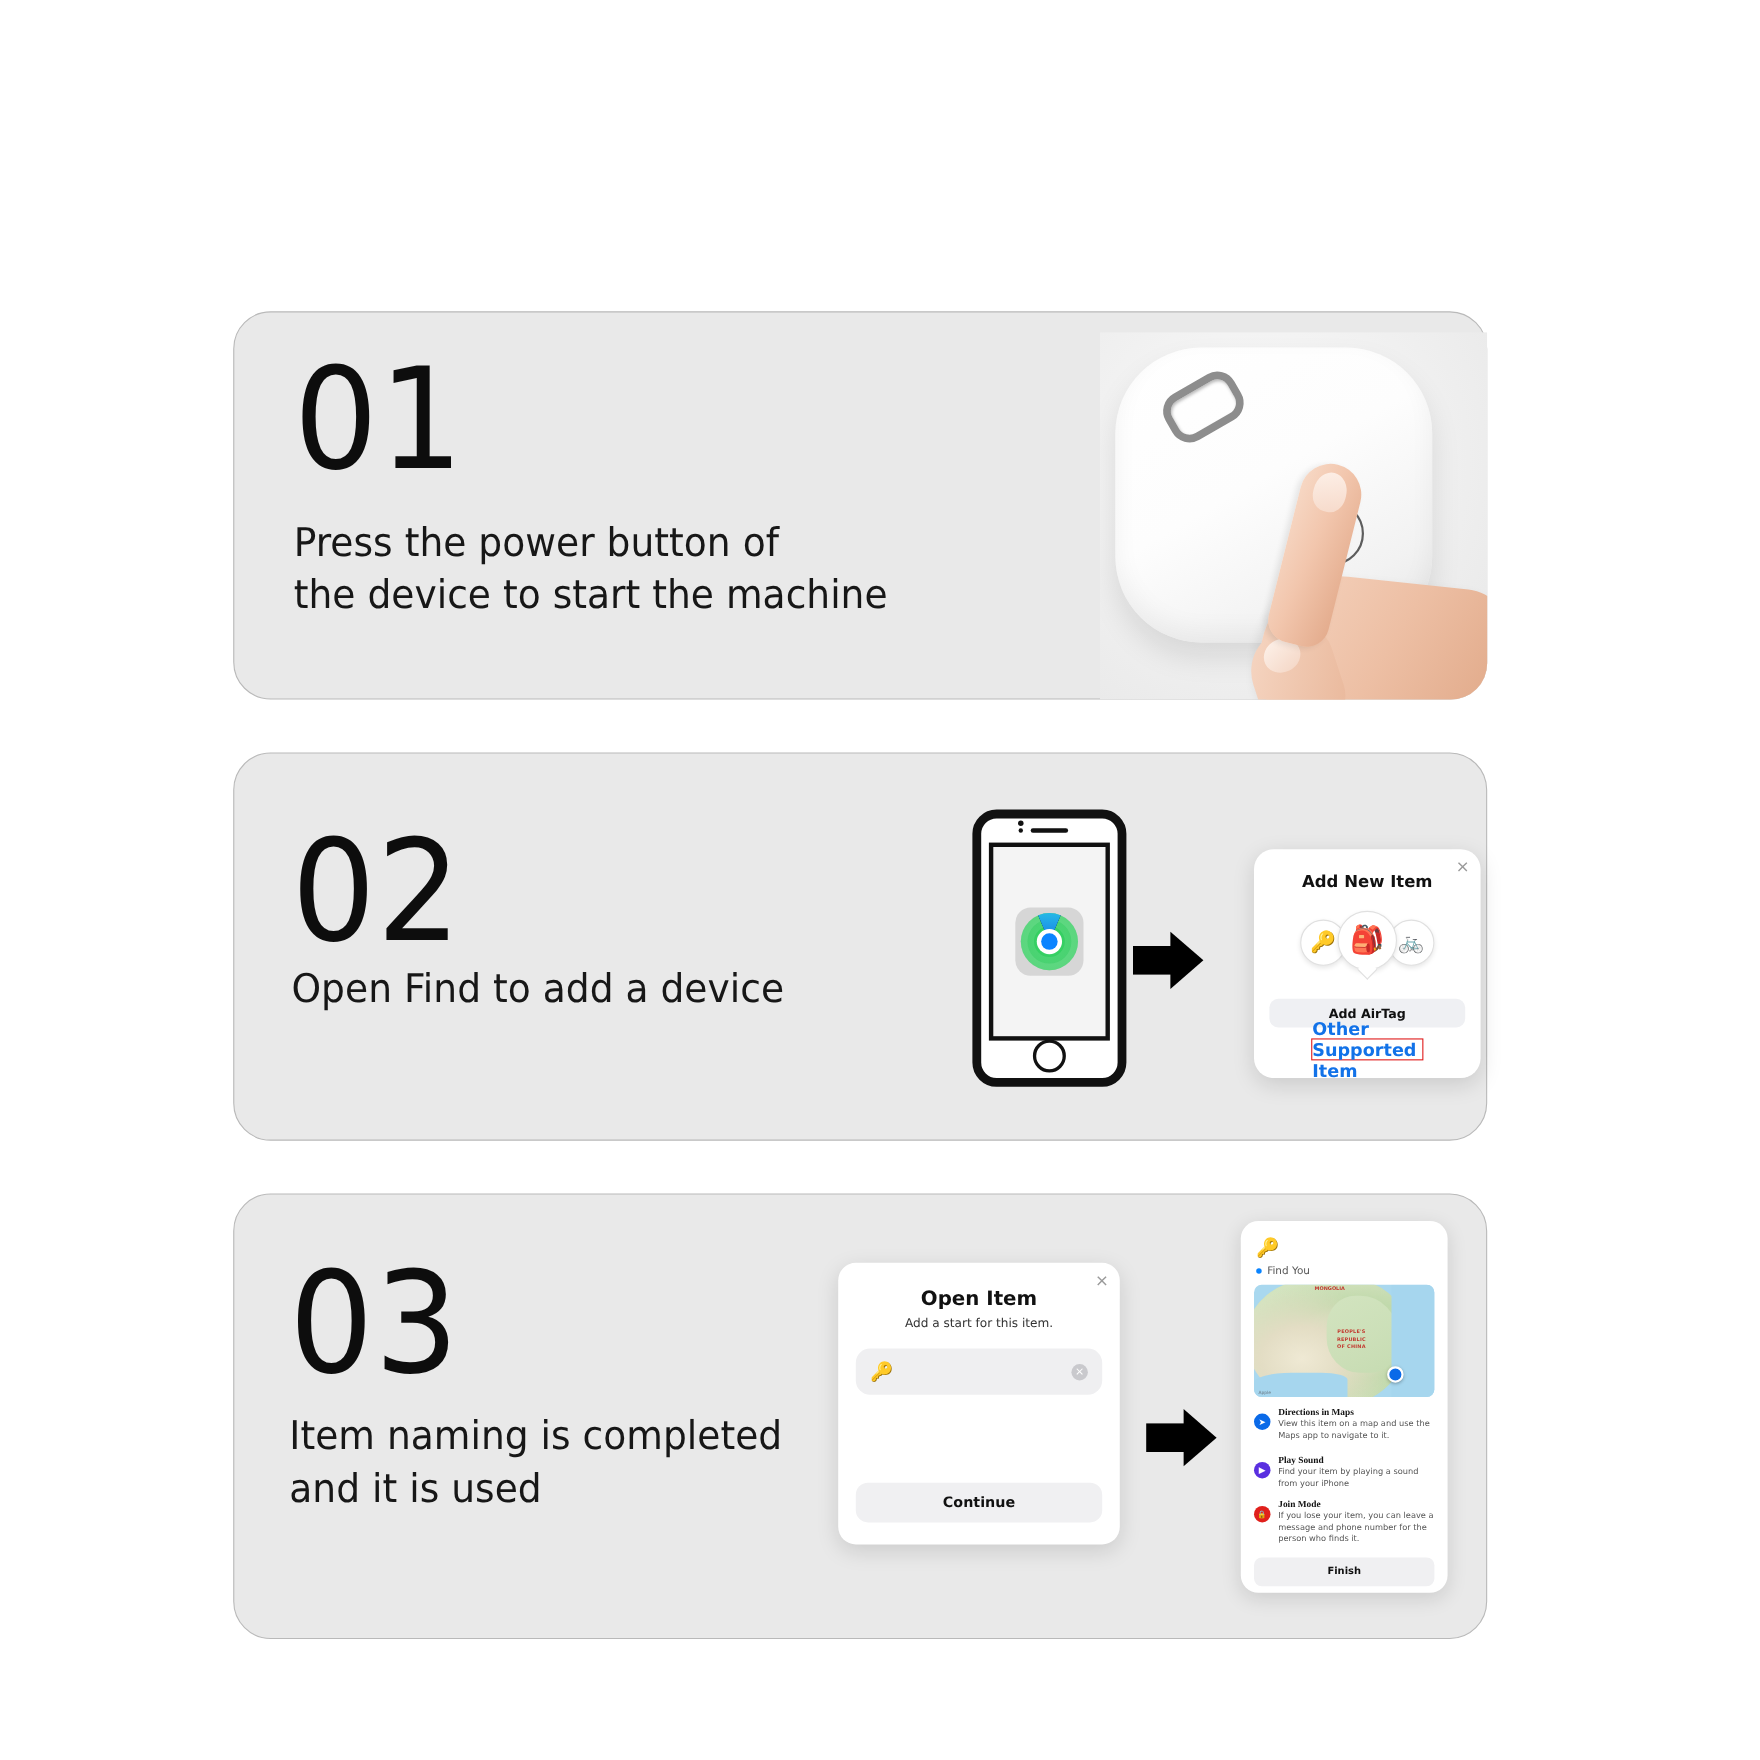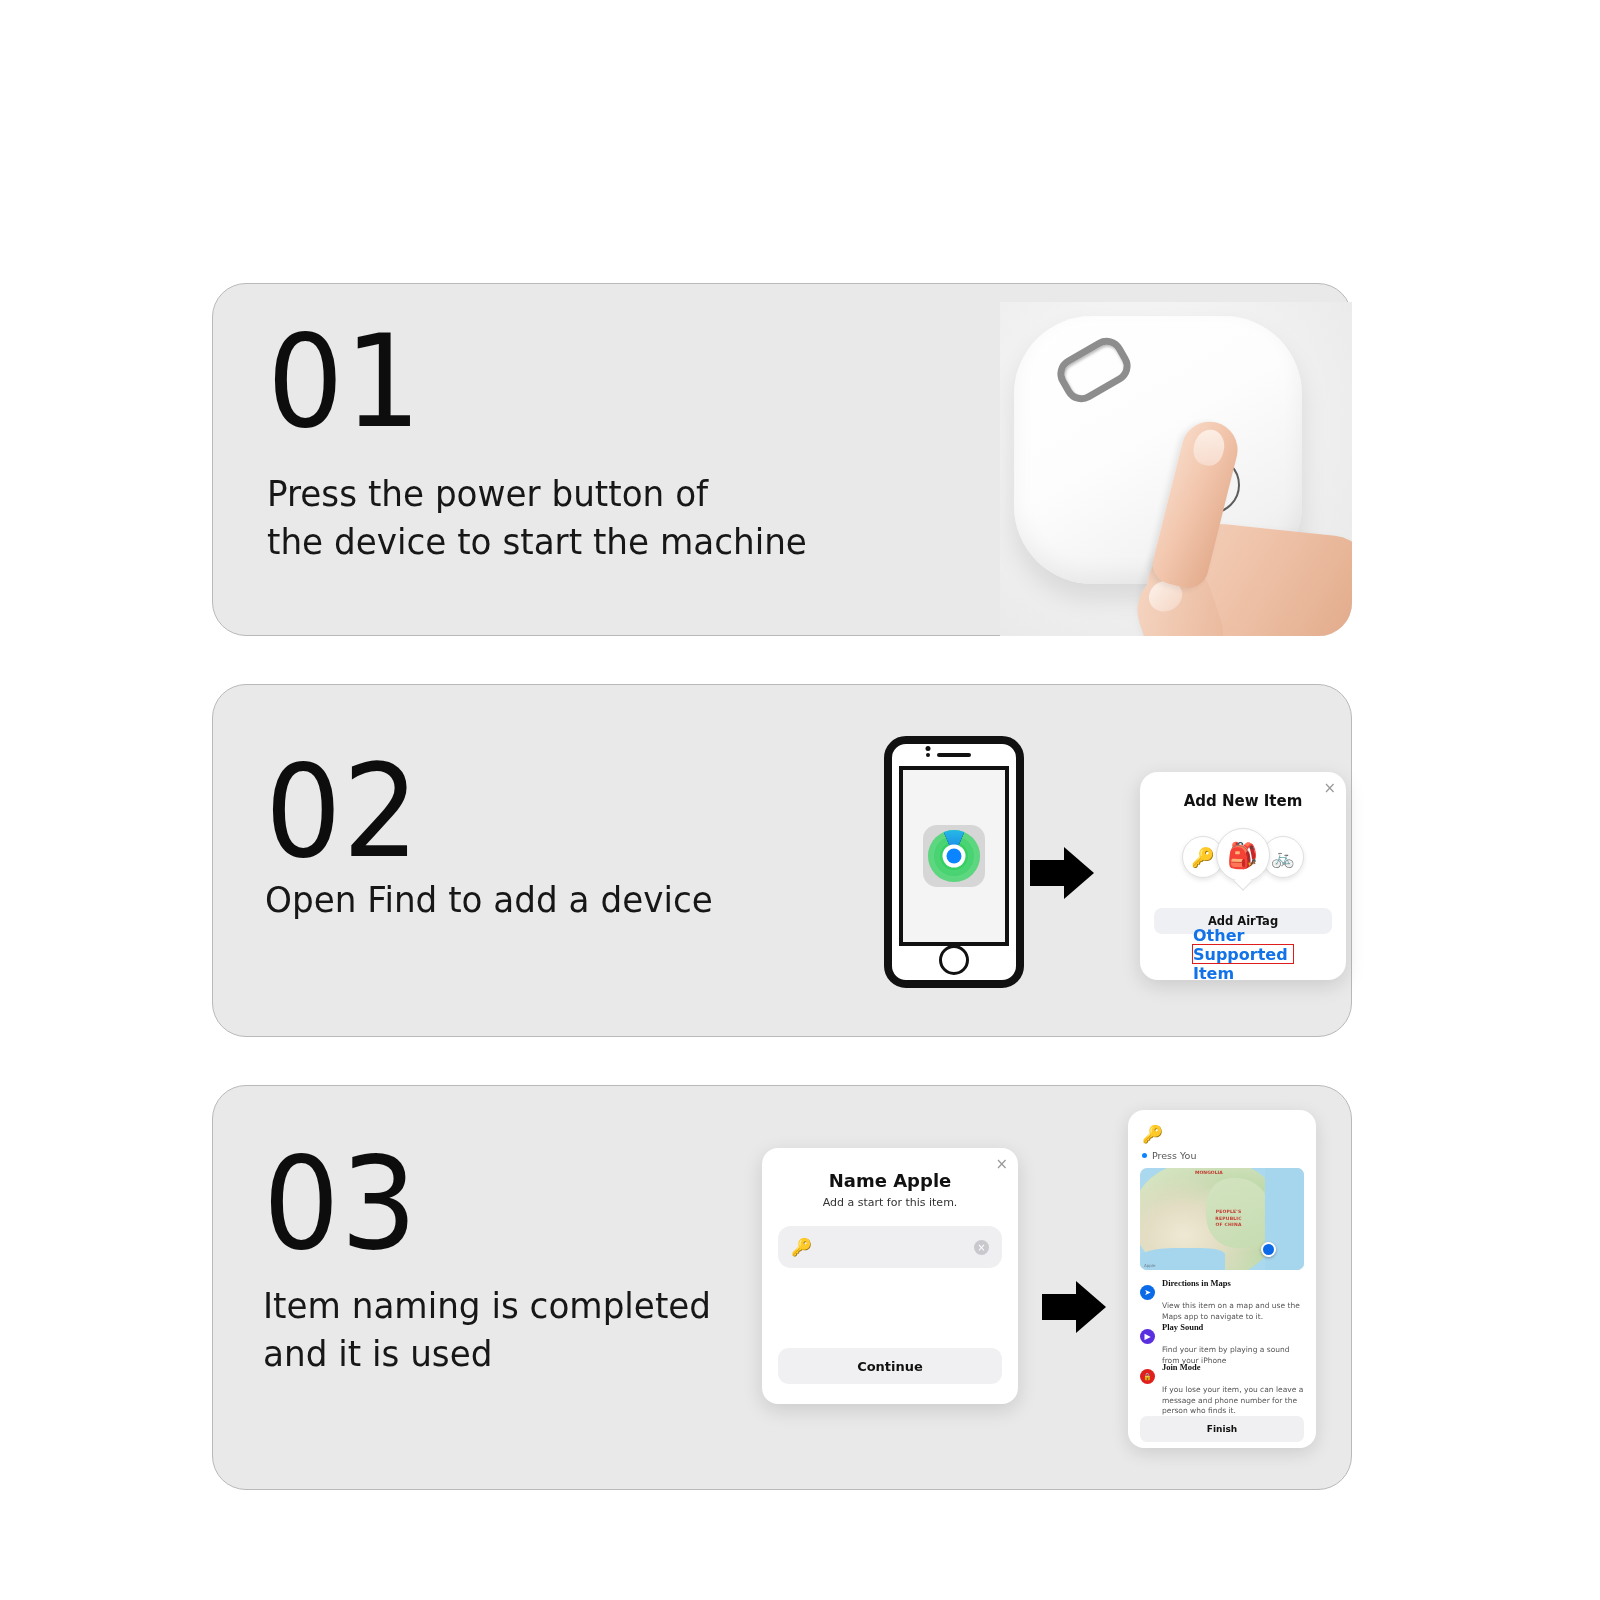--- a/index.html
+++ b/index.html
@@ -297,21 +297,21 @@
     font-size:4px;color:#6a7a86;
   }
   .opt{position:absolute;left:12px;right:10px;display:flex;gap:7px;}
   .opt-icon{
     flex:0 0 auto;width:15px;height:15px;border-radius:50%;margin-top:7px;
     display:flex;align-items:center;justify-content:center;color:#fff;font-size:8px;
     font-family:"DejaVu Sans", sans-serif;
   }
   .opt-body{flex:1 1 auto;}
   .opt-title{font-family:Liberation Serif, serif;font-size:8.5px;font-weight:bold;color:#111;line-height:1.35;}
-  .opt-desc{font-family:"DejaVu Sans", sans-serif;font-size:7.5px;color:#555;line-height:1.38;margin-top:12px;}
+  .opt-desc{font-family:"DejaVu Sans", sans-serif;font-size:7.5px;color:#555;line-height:1.38;}
   #opt-directions{top:168px;}
   #opt-playsound{top:212px;}
   #opt-lostmode{top:252px;}
   #btn-finish{
     position:absolute;left:12px;right:12px;top:306px;height:26px;
     background:#f0f0f2;border-radius:7px;display:flex;align-items:center;justify-content:center;
     font-family:"DejaVu Sans", sans-serif;font-size:9px;font-weight:bold;color:#111;
   }
 </style>
 </head>
@@ -378,39 +378,39 @@
     <div class="dlg-link">Other Supported Item</div>
   </div>
 
   <div class="card" id="card-3"></div>
   <div class="step-num" id="num-3">03</div>
   <div class="step-text" id="txt-3">Item naming is completed
 and it is used</div>
 
   <div class="dialog" id="dlg-name">
     <div class="dlg-close">×</div>
-    <div class="name-title">Name Apple</div>
+    <div class="name-title">Open Item</div>
     <div class="name-sub">Add a start for this item.</div>
     <div class="name-field">
       <span class="field-emoji">🔑</span>
       <span class="field-clear">×</span>
     </div>
     <div id="btn-continue">Continue</div>
   </div>
 
   <div class="arrow" id="arrow-3">
     <div class="shaft"></div>
     <div class="head"></div>
   </div>
 
   <div id="panel-detail">
     <div class="panel-emoji">🔑</div>
     <div class="panel-status">
       <span class="status-dot"></span>
-      <span>Press You</span>
+      <span>Find You</span>
     </div>
 
     <div class="map">
       <div class="map-land"></div>
       <div class="map-land2"></div>
       <div class="map-sea-r"></div>
       <div class="map-sea-b"></div>
       <div class="map-label-top">MONGOLIA</div>
       <div class="map-label">PEOPLE'S
 REPUBLIC

